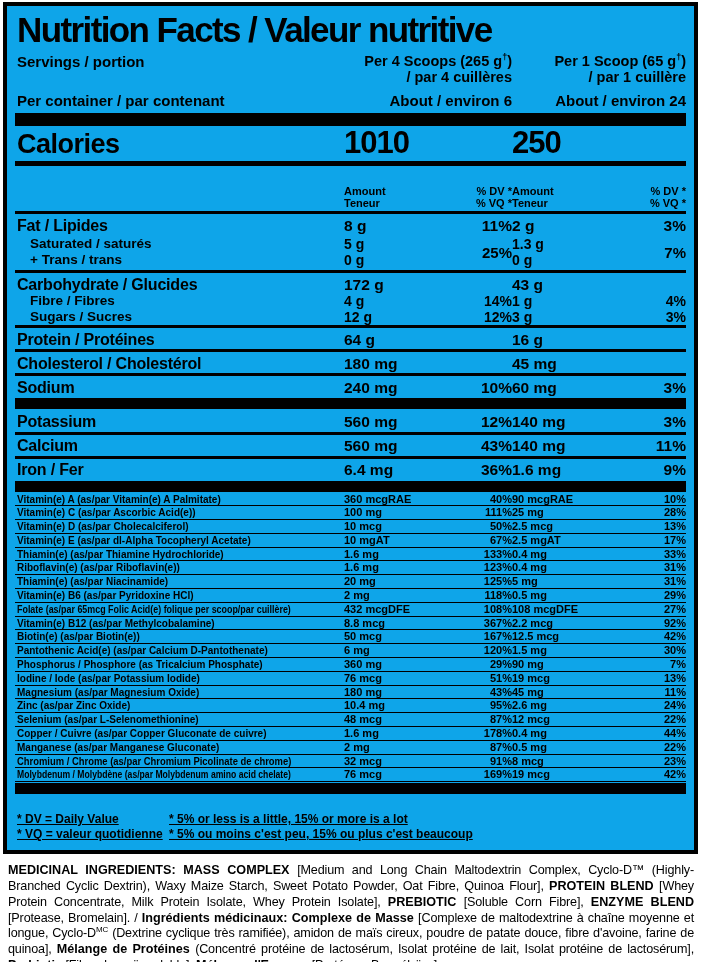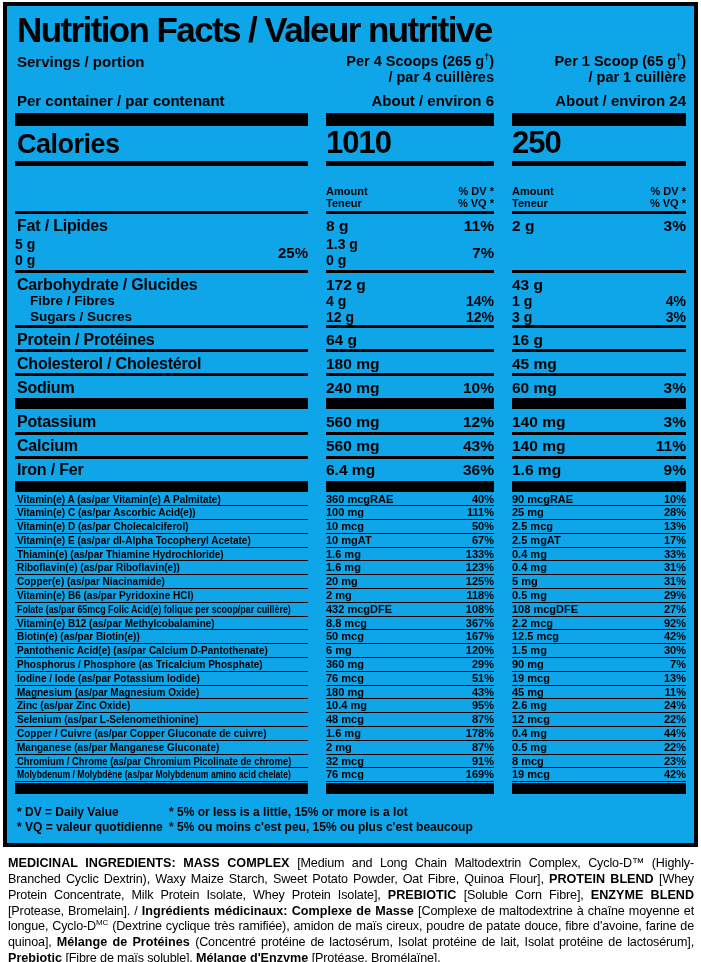--- a/index.html
+++ b/index.html
@@ -1,19 +1,19 @@
 <!DOCTYPE html>
 <html><head>
 <meta charset="utf-8">
 <style>
   html,body{margin:0;padding:0;background:#fff;}
   body{width:701px;height:962px;overflow:hidden;color:#000;
        font-family:"Liberation Sans",sans-serif;-webkit-font-smoothing:antialiased;}
   .nft-box{margin:2px 3px 0 3px;border:4px solid #000;padding:3px 8px 5px 8px;background:#0ea5e9;}
-  .grid{display:grid;grid-template-columns:1fr 168px 174px;column-gap:18px;}
+  .grid{display:grid;grid-template-columns:1fr 168px 174px;}
   
   .nft-title{font-weight:bold;font-size:35px;letter-spacing:-1.6px;line-height:38px;padding:2px 0 1px 2px;white-space:nowrap;}
   
   .hdr-row1{align-items:start;margin-top:3px;}
   .hdr-row1 .lblc{font-weight:bold;font-size:15px;padding-left:2px;}
   .hcol{font-weight:bold;font-size:14.5px;line-height:16px;text-align:right;}
   .hdr-row2{align-items:end;margin-top:7px;}
   .hdr-row2 .lblc{font-weight:bold;font-size:15px;padding-left:2px;}
   .hdr-row2 .hcol{font-size:15px;}
   sup{font-size:9px;line-height:0;}
@@ -46,21 +46,21 @@
   .row.subgroup .cell{padding:1px 0 2px;}
   .row.subgroup .lbl{padding-left:15px;font-size:13.5px;line-height:16px;}
   .row.subgroup .amts{font-weight:bold;font-size:14px;line-height:16px;}
   .row.subgroup .dv{align-self:center;font-size:15px;margin-left:12px;}
   
   .row.vit .cell{border-bottom:1.5px solid #000;padding:1px 0 0.5px;}
   .row.vit .lbl{font-size:10px;line-height:11.3px;padding-left:2px;}
   .row.vit .amt,.row.vit .dv{font-size:11px;line-height:11.3px;white-space:nowrap;}
   .fit{display:inline-block;white-space:nowrap;}
   
-  .footnotes{display:flex;margin-top:8px;padding:2px 0 3px 2px;}
+  .footnotes{display:flex;margin-top:15px;padding:2px 0 3px 2px;text-decoration:underline;}
   .fn-left{width:152px;flex:none;}
   .footnotes div{font-weight:bold;font-size:12px;line-height:15px;}
   
   .ingredients{margin:9px 7px 0 8px;font-size:12.6px;line-height:15.8px;letter-spacing:-0.15px;text-align:justify;}
   .ingredients b{font-weight:bold;letter-spacing:0;}
   .ingredients sup{font-size:8px;}
   .ing-block{display:block;}
   .nonmed{margin-top:10px;}
 </style>
 </head>
@@ -118,20 +118,24 @@
     <div class="cell val">
           <span class="amt">8 g</span>
           <span class="dv">11%</span>
         </div>
     <div class="cell val">
           <span class="amt">2 g</span>
           <span class="dv">3%</span>
         </div>
   </div>
       <div class="grid row subgroup">
+    <div class="cell lbl">
+          <div class="s0">Saturated / saturés</div>
+          <div class="s1">+ Trans / trans</div>
+        </div>
     <div class="cell val">
           <span class="amts"><span class="a0">5 g</span><br><span class="a1">0 g</span></span>
           <span class="dv">25%</span>
         </div>
     <div class="cell val">
           <span class="amts"><span class="a0">1.3 g</span><br><span class="a1">0 g</span></span>
           <span class="dv">7%</span>
         </div>
   </div>
       <div class="grid row main">
@@ -305,21 +309,21 @@
     <div class="cell val">
           <span class="amt">1.6 mg</span>
           <span class="dv">123%</span>
         </div>
     <div class="cell val">
           <span class="amt">0.4 mg</span>
           <span class="dv">31%</span>
         </div>
   </div>
       <div class="grid row vit">
-    <div class="cell lbl"><span class="fit lbl-text">Copper(e) (as/par Niacinamide)</span></div>
+    <div class="cell lbl"><span class="fit lbl-text">Thiamin(e) (as/par Niacinamide)</span></div>
     <div class="cell val">
           <span class="amt">20 mg</span>
           <span class="dv">125%</span>
         </div>
     <div class="cell val">
           <span class="amt">5 mg</span>
           <span class="dv">31%</span>
         </div>
   </div>
       <div class="grid row vit">

